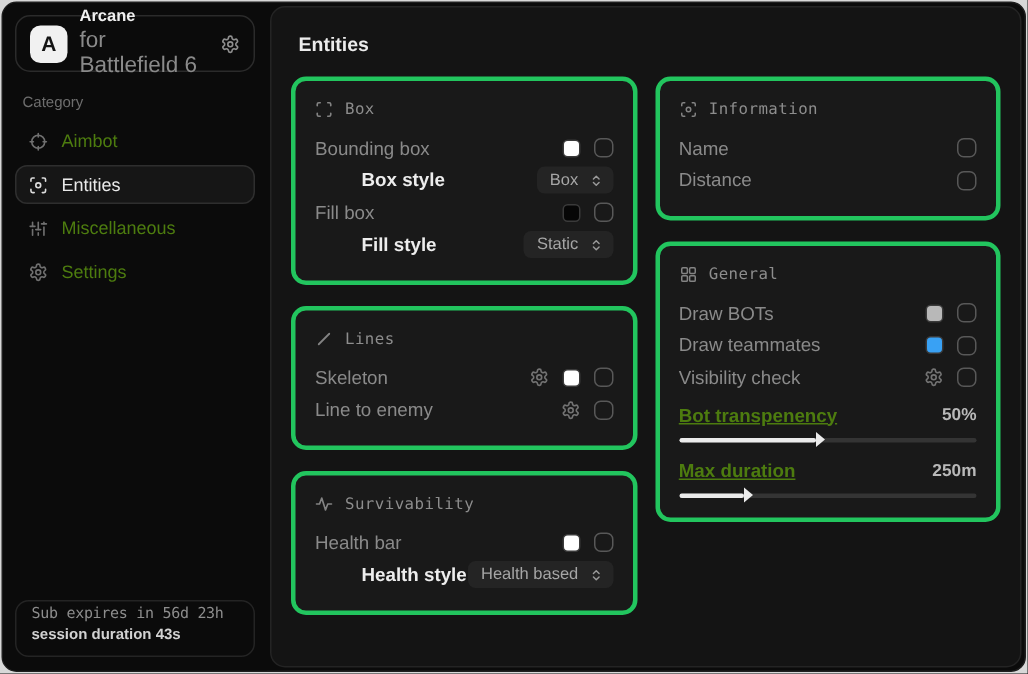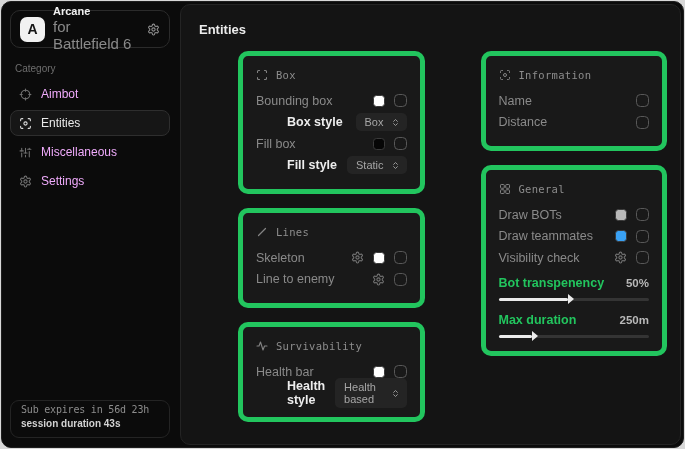--- a/index.html
+++ b/index.html
@@ -41,21 +41,21 @@
   .app-sub  { font-size:15px; color:#8a8a8a; }
   .icon-btn { color:#8f8f8f; display:flex; align-items:center; cursor:pointer; }
   .category {
     margin:15px 5px 7px; font-size:10px; color:#6e6e6e;
   }
   .nav { display:flex; flex-direction:column; gap:3px; }
   .nav-item {
     height:26px; padding:0 8px;
     display:flex; align-items:center; gap:9px;
     border:1px solid transparent; border-radius:8px;
-    color:#f0abfc; font-size:12px; cursor:pointer;
+    color:#4d7c0f; font-size:12px; cursor:pointer;
   }
   .nav-item .nav-icon { display:flex; color:#707070; }
   .nav-item.selected {
     background:#161616; border-color:#2e2e2e; color:#e9e9e9;
   }
   .nav-item.selected .nav-icon { color:#dcdcdc; }
   .session-card {
     margin-top:auto;
     border:1px solid #242424; border-radius:9px;
     padding:3px 10px 8px;
@@ -76,23 +76,22 @@
     overflow:hidden;
   }
   .page-title {
     font-size:13px; font-weight:700; color:#ececec;
     margin:6px 0 14px 5px;
   }
   .columns { display:flex; gap:12px; align-items:flex-start; }
   .col { flex:1; display:flex; flex-direction:column; gap:14px; min-width:0; }
   .card {
     background:#191919;
-    border:5px solid #22c55e; border-radius:10px;
+    border:3px solid #22c55e; border-radius:10px;
     padding:10px 13px 13px;
-    margin-left:44px;
   }
   .card-header {
     display:flex; align-items:center; gap:8px;
     color:#8d8d8d; margin:3px 0 9px;
     font-family:"DejaVu Sans Mono", monospace;
     font-size:10.5px; letter-spacing:0.3px;
   }
   .card-header .hdr-icon { display:flex; color:#838383; }
   .row {
     height:21.5px;
@@ -113,21 +112,21 @@
   .dropdown {
     display:flex; align-items:center; gap:7px;
     background:#242424; border-radius:5px;
     padding:3px 7px 3px 9px;
     font-size:11px; color:#a6a6a6; cursor:pointer;
   }
   .dropdown .chev { display:flex; color:#9a9a9a; }
   
   .slider-block { margin-top:7px; }
   .slider-head { display:flex; align-items:center; justify-content:space-between; }
-  .slider-head .row-label { color:#22c55e; font-weight:600; font-size:12.5px; }
+  .slider-head .row-label { color:#4d7c0f; font-weight:600; font-size:12.5px;text-decoration:underline; }
   .slider-value { font-size:11.5px; font-weight:600; color:#b9b9b9; }
   .slider-track {
     margin-top:8px; height:3px; border-radius:2px;
     background:#343434; position:relative; cursor:pointer;
   }
   .slider-fill {
     height:3px; border-radius:2px; background:#ebebeb;
     position:relative;
   }
   .slider-fill::after {

